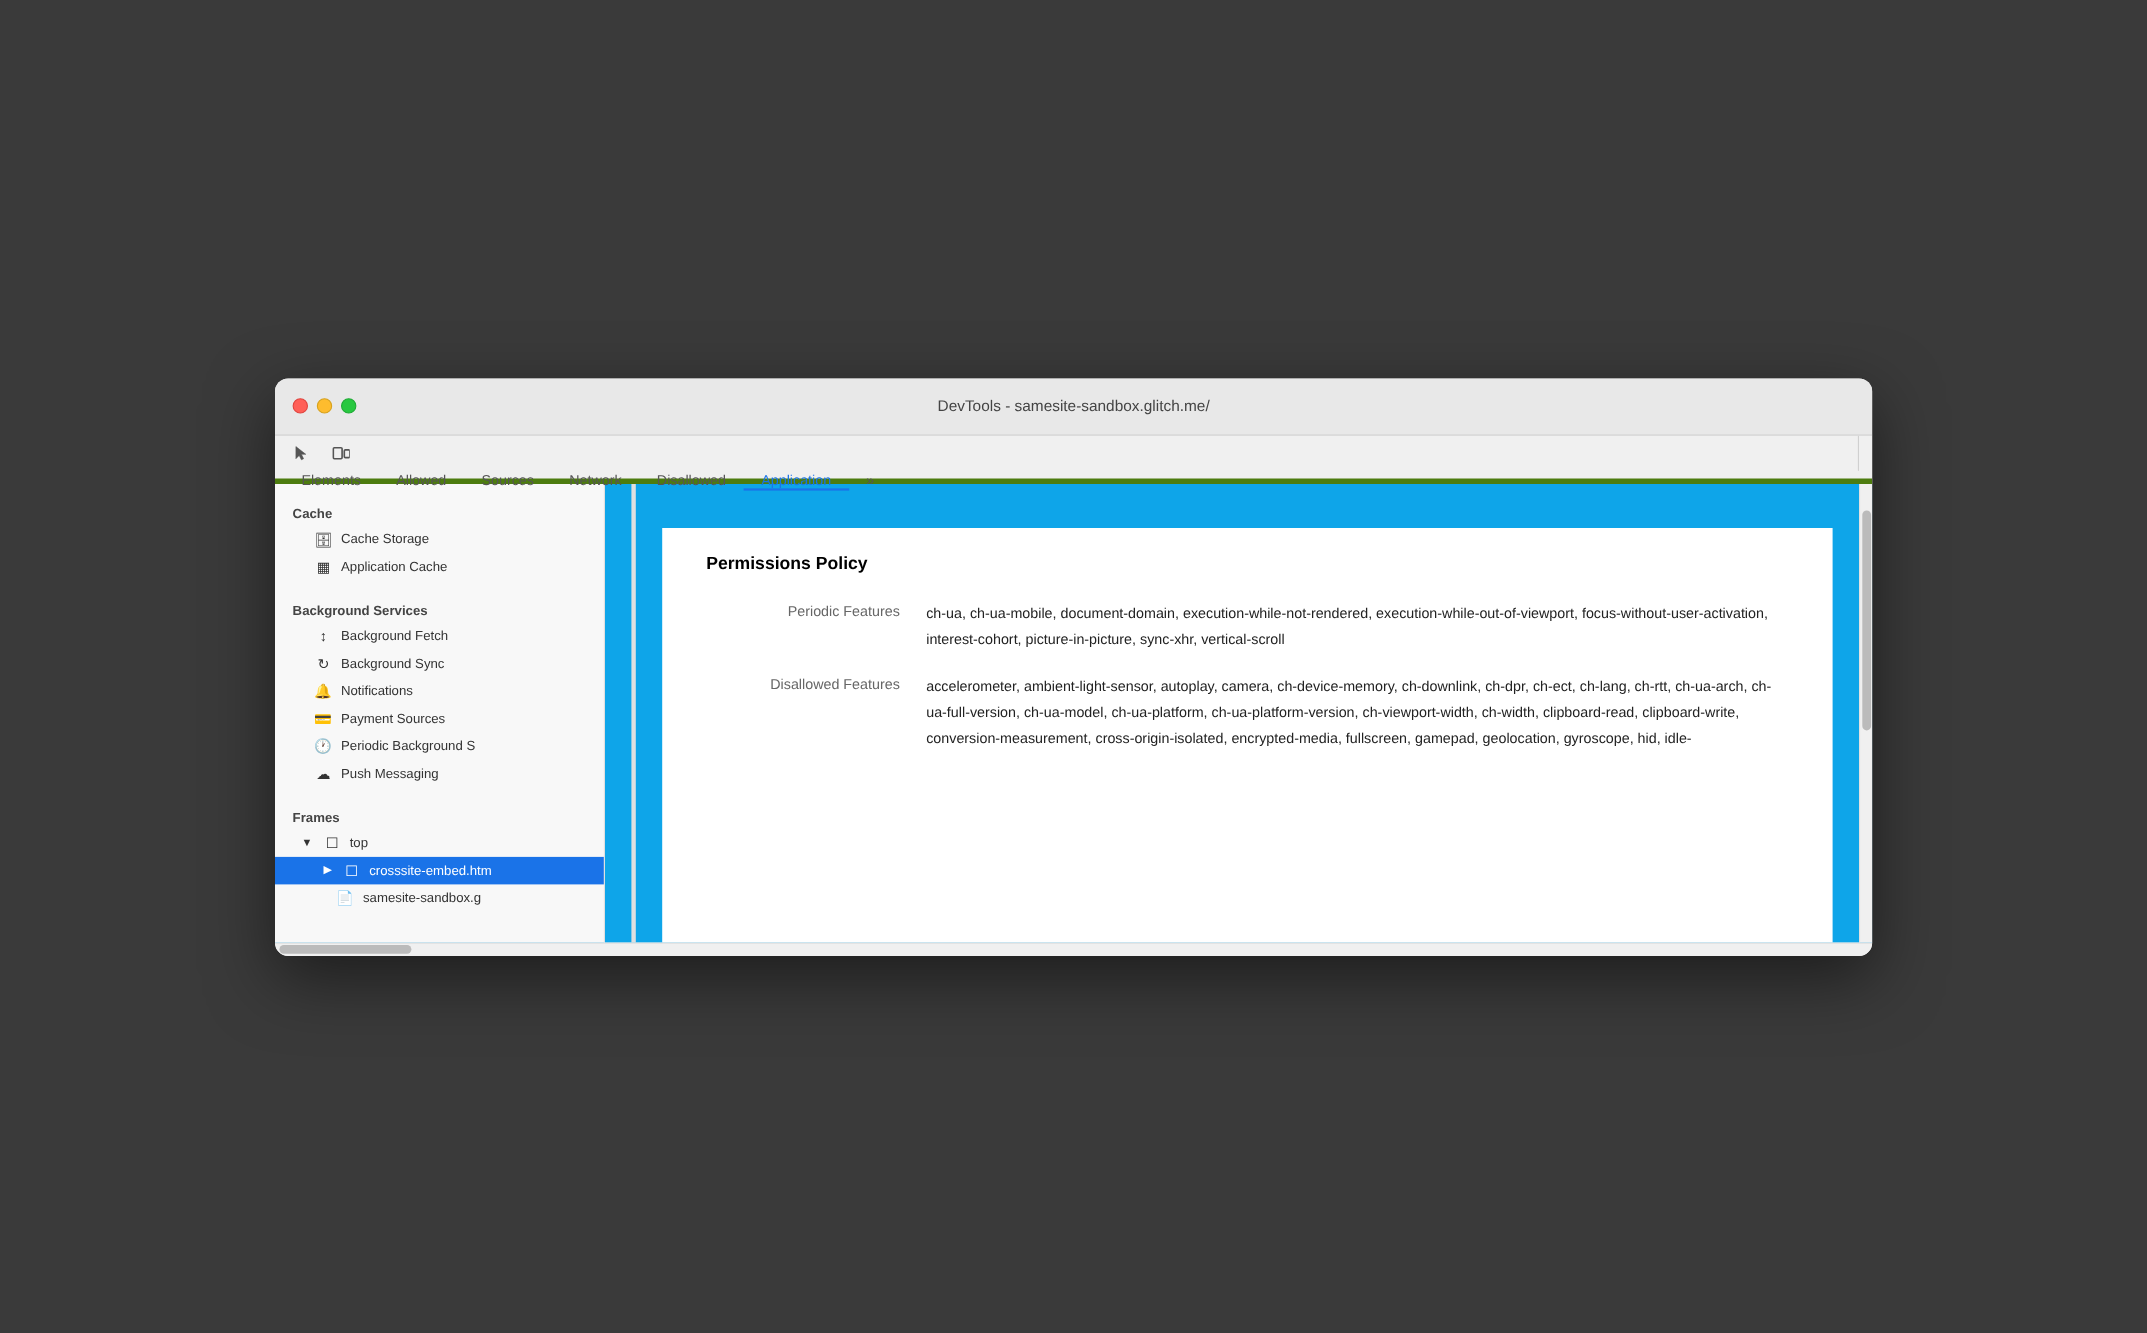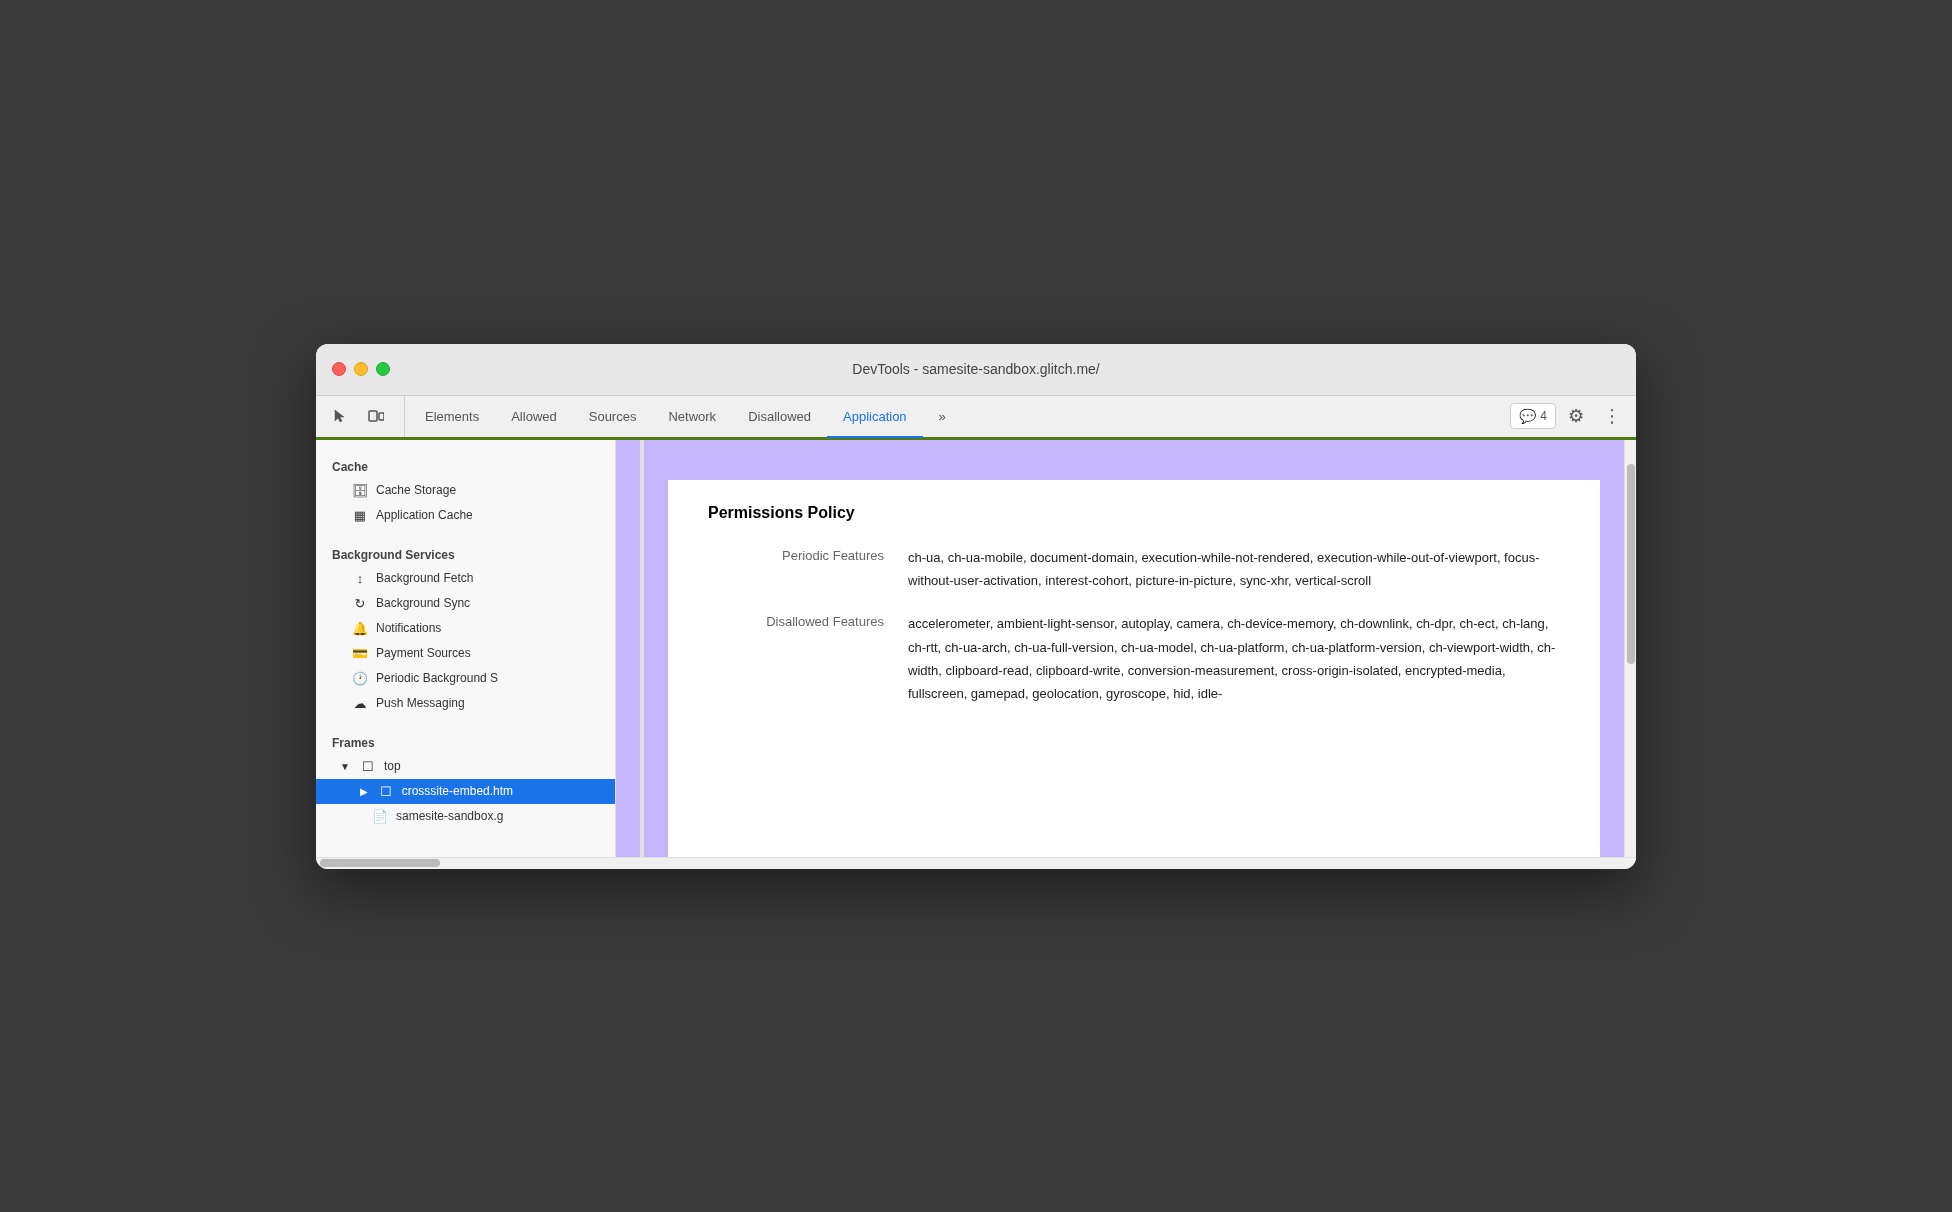--- a/index.html
+++ b/index.html
@@ -5,21 +5,21 @@
     * { box-sizing: border-box; margin: 0; padding: 0; }
     body {
       background: #3a3a3a;
       display: flex;
       justify-content: center;
       align-items: center;
       min-height: 100vh;
       font-family: -apple-system, BlinkMacSystemFont, 'Helvetica Neue', Arial, sans-serif;
     }
     .window {
-      width: 1320px;
+      width: 1452px;
       background: #f5f5f5;
       border-radius: 12px;
       box-shadow: 0 20px 60px rgba(0,0,0,0.5);
       overflow: hidden;
       display: flex;
       flex-direction: column;
     }
     .title-bar {
       background: #e8e8e8;
       height: 52px;
@@ -43,25 +43,26 @@
     .tl-red { background: #ff5f57; border: 1px solid #e0443e; }
     .tl-yellow { background: #febc2e; border: 1px solid #d6a21e; }
     .tl-green { background: #28c840; border: 1px solid #1fab35; }
     .title-text {
       font-size: 14px;
       color: #444;
       font-weight: 500;
     }
     .toolbar {
       background: #f0f0f0;
-      border-bottom: 3px solid #4d7c0f;
+      border-bottom: 5px solid #4d7c0f;
       display: flex;
       align-items: stretch;
       height: 44px;
       padding: 0 8px;
+      flex-direction: column;
     }
     .toolbar-icons {
       display: flex;
       align-items: center;
       gap: 4px;
       padding-right: 12px;
       border-right: 1px solid #d0d0d0;
       margin-right: 4px;
     }
     .toolbar-icon-btn {
@@ -112,21 +113,21 @@
       font-size: 12px;
       color: #555;
       border: 1px solid #ccc;
       background: #fff;
     }
     .badge-icon { font-size: 14px; color: #1a73e8; }
     .main-layout {
       display: flex;
       flex: 1;
       overflow: hidden;
-      background: #c4b5fd;
+      background: #0ea5e9;
       gap: 24px;
     }
     .sidebar {
       width: 300px;
       background: #f8f8f8;
       border-right: 1px solid #e0e0e0;
       overflow-y: auto;
       padding: 8px 0;
       flex-shrink: 0;
     }

